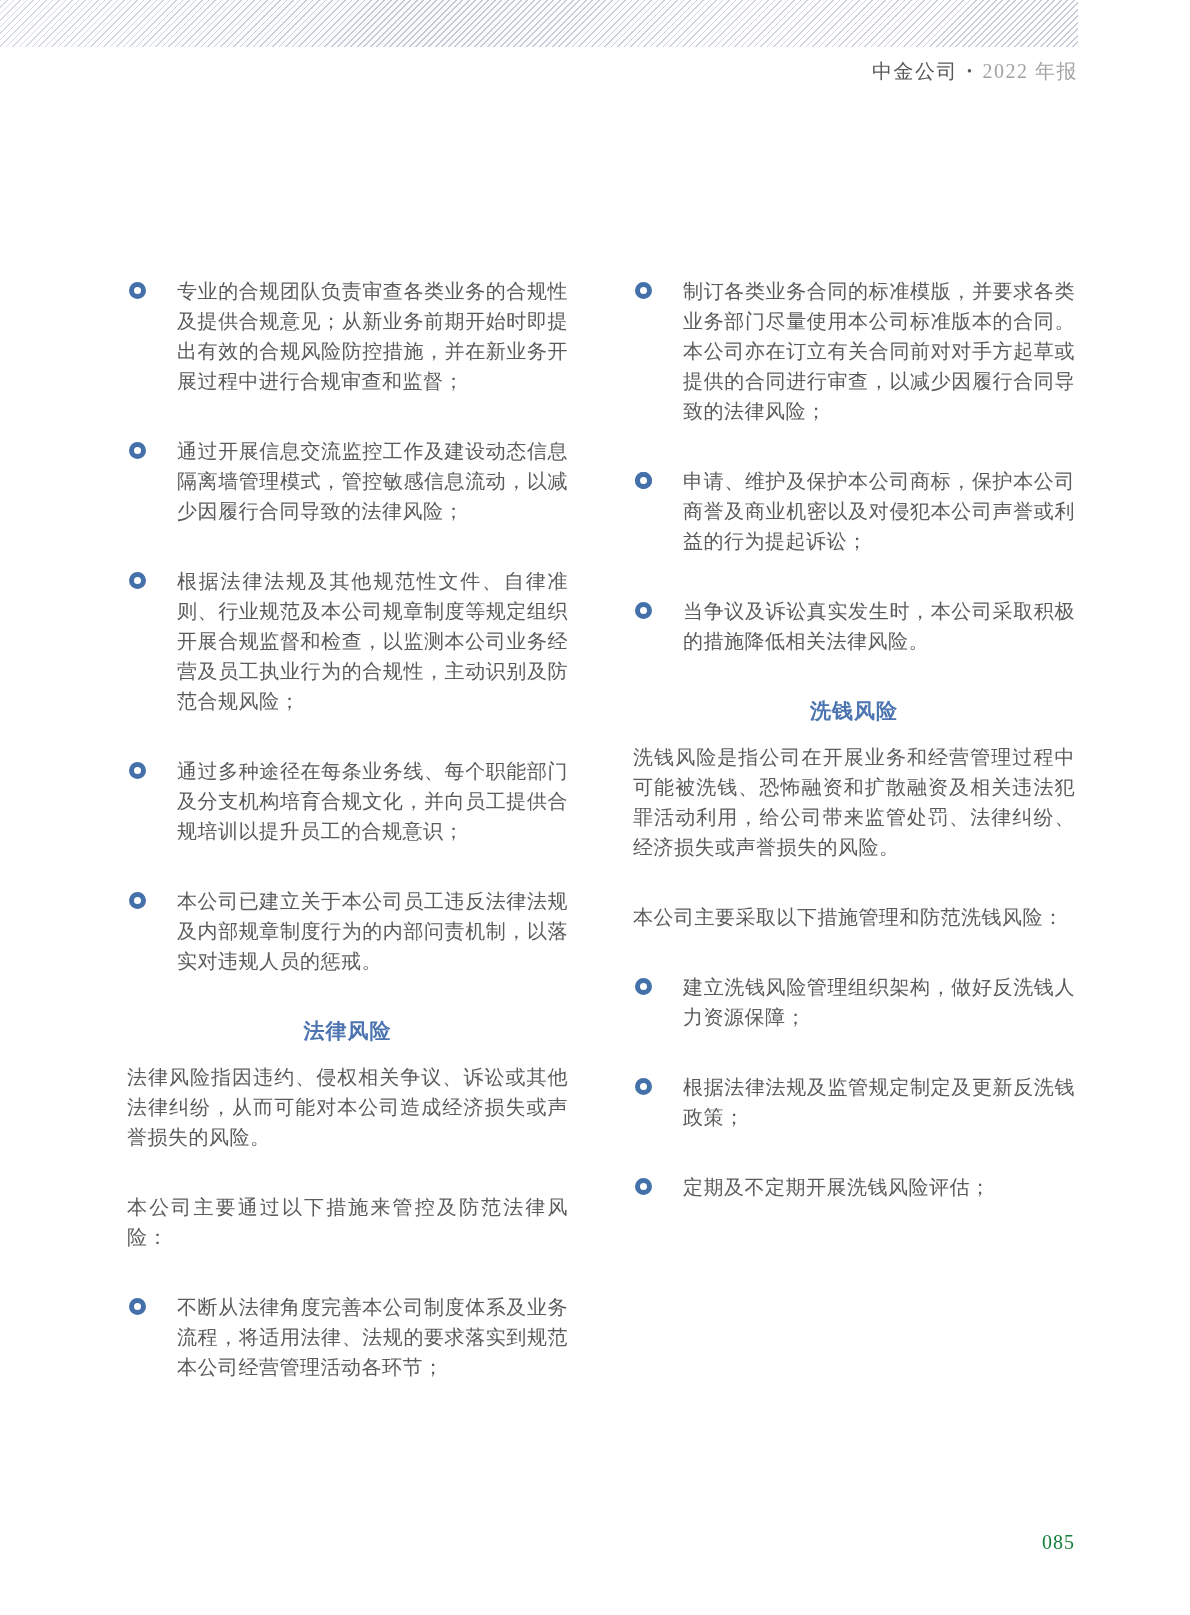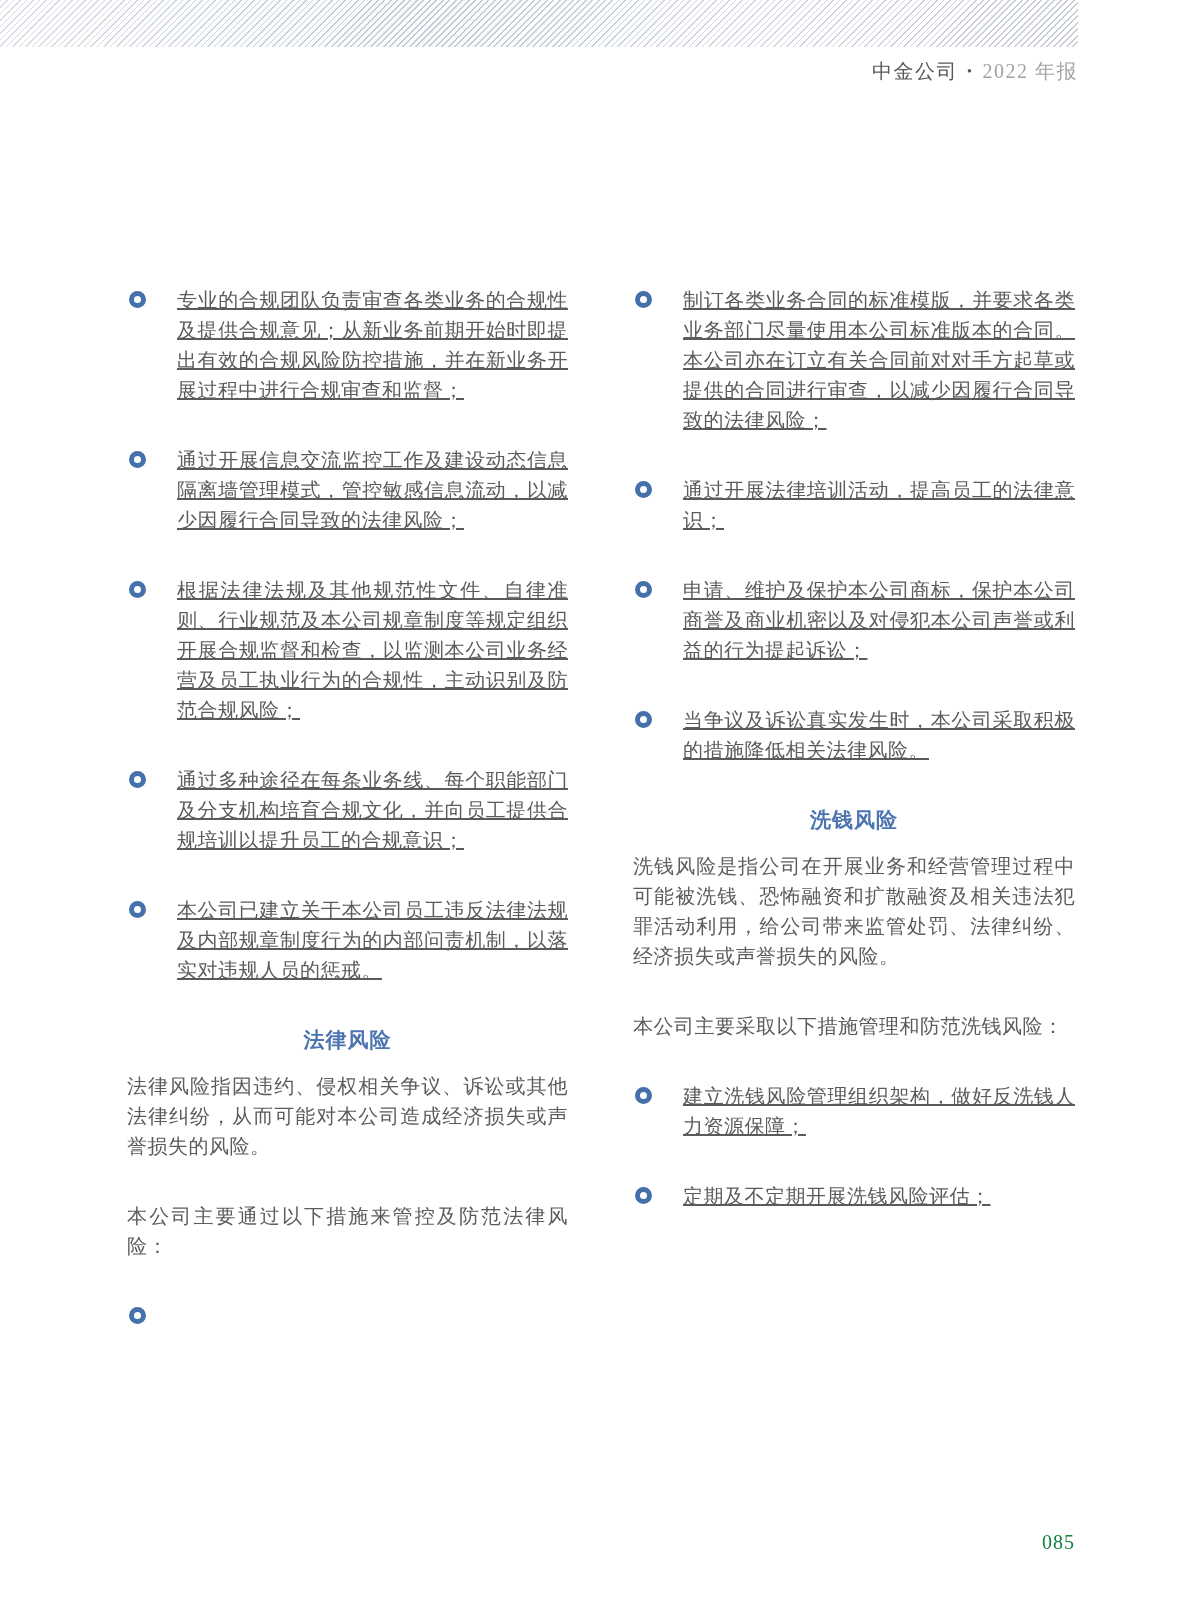--- a/index.html
+++ b/index.html
@@ -25,21 +25,21 @@
   .header .year { color:#a2a2a6; }
   
   .col {
     position:absolute; top:276px;
     font-size:20px; line-height:30px; color:#5b5b5b;
     letter-spacing:0.5px; text-align:justify;
   }
   .col-left  { left:127px; width:441px; }
   .col-right { left:633px; width:442px; }
   .col p { margin:0 0 40px 0; }
-  .bullet-item { position:relative; padding-left:50px; margin:9px 0 40px 0;text-decoration:underline; }
+  .bullet-item { position:relative; padding-left:50px; margin:0 0 40px 0; }
   .bullet-item .ring {
     position:absolute; left:2px; top:6px;
     width:7px; height:7px; border:5px solid #4571ab; border-radius:50%;
     background:#ffffff;
   }
   .bullet-item p { margin:0; }
   .section-heading {
     font-size:21px; font-weight:bold; color:#4c74b0;
     letter-spacing:1px; line-height:30px; text-align:center;
     margin:36px 0 16px 0;
@@ -83,53 +83,57 @@
       <span class="ring"></span>
       <p>本公司已建立关于本公司员工违反法律法规及内部规章制度行为的内部问责机制，以落实对违规人员的惩戒。</p>
     </div>
 
     <h3 class="section-heading">法律风险</h3>
     <p>法律风险指因违约、侵权相关争议、诉讼或其他法律纠纷，从而可能对本公司造成经济损失或声誉损失的风险。</p>
     <p>本公司主要通过以下措施来管控及防范法律风险：</p>
 
     <div class="bullet-item">
       <span class="ring"></span>
+      <p>不断从法律角度完善本公司制度体系及业务流程，将适用法律、法规的要求落实到规范本公司经营管理活动各环节；</p>
     </div>
 
   </div>
 
   <div class="col col-right">
 
     <div class="bullet-item">
       <span class="ring"></span>
       <p>制订各类业务合同的标准模版，并要求各类业务部门尽量使用本公司标准版本的合同。本公司亦在订立有关合同前对对手方起草或提供的合同进行审查，以减少因履行合同导致的法律风险；</p>
     </div>
     <div class="bullet-item">
       <span class="ring"></span>
-      <p>通过开展法律培训活动，提高员工的法律意识；</p>
     </div>
     <div class="bullet-item">
       <span class="ring"></span>
       <p>申请、维护及保护本公司商标，保护本公司商誉及商业机密以及对侵犯本公司声誉或利益的行为提起诉讼；</p>
     </div>
     <div class="bullet-item">
       <span class="ring"></span>
       <p>当争议及诉讼真实发生时，本公司采取积极的措施降低相关法律风险。</p>
     </div>
 
     <h3 class="section-heading">洗钱风险</h3>
     <p>洗钱风险是指公司在开展业务和经营管理过程中可能被洗钱、恐怖融资和扩散融资及相关违法犯罪活动利用，给公司带来监管处罚、法律纠纷、经济损失或声誉损失的风险。</p>
     <p>本公司主要采取以下措施管理和防范洗钱风险：</p>
 
     <div class="bullet-item">
       <span class="ring"></span>
       <p>建立洗钱风险管理组织架构，做好反洗钱人力资源保障；</p>
     </div>
     <div class="bullet-item">
       <span class="ring"></span>
+      <p>根据法律法规及监管规定制定及更新反洗钱政策；</p>
+    </div>
+    <div class="bullet-item">
+      <span class="ring"></span>
       <p>定期及不定期开展洗钱风险评估；</p>
     </div>
 
   </div>
 
   <div class="page-number">085</div>
 
 </div>
 
 </body></html>

